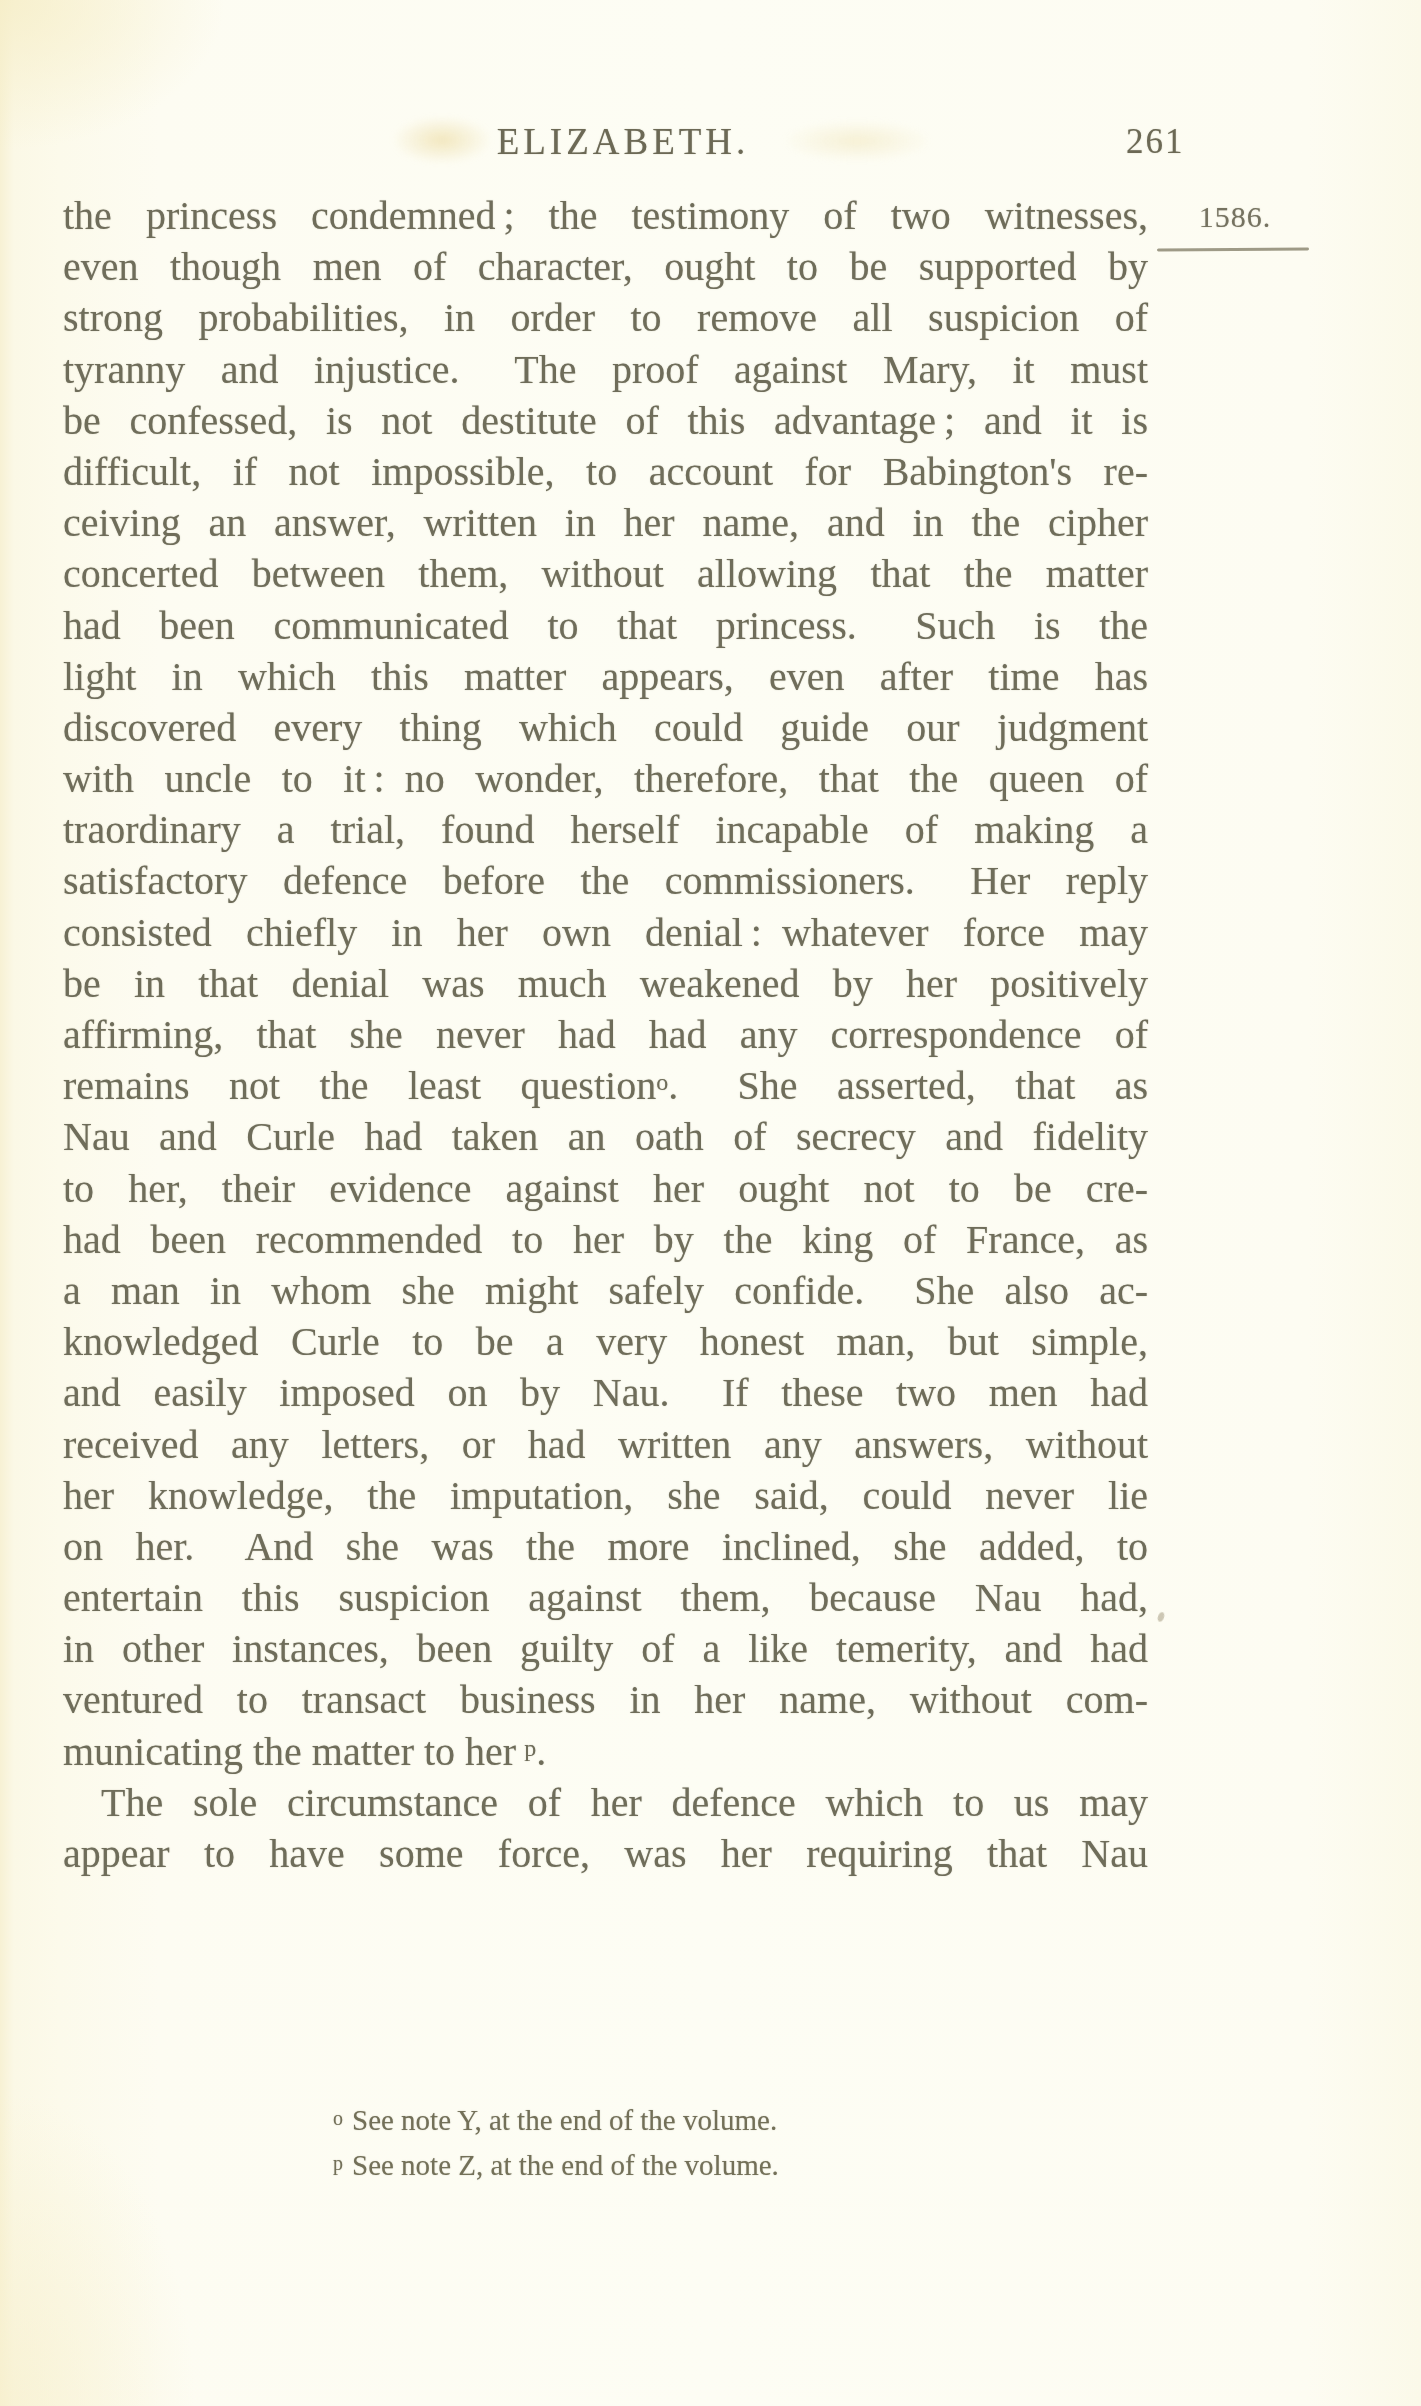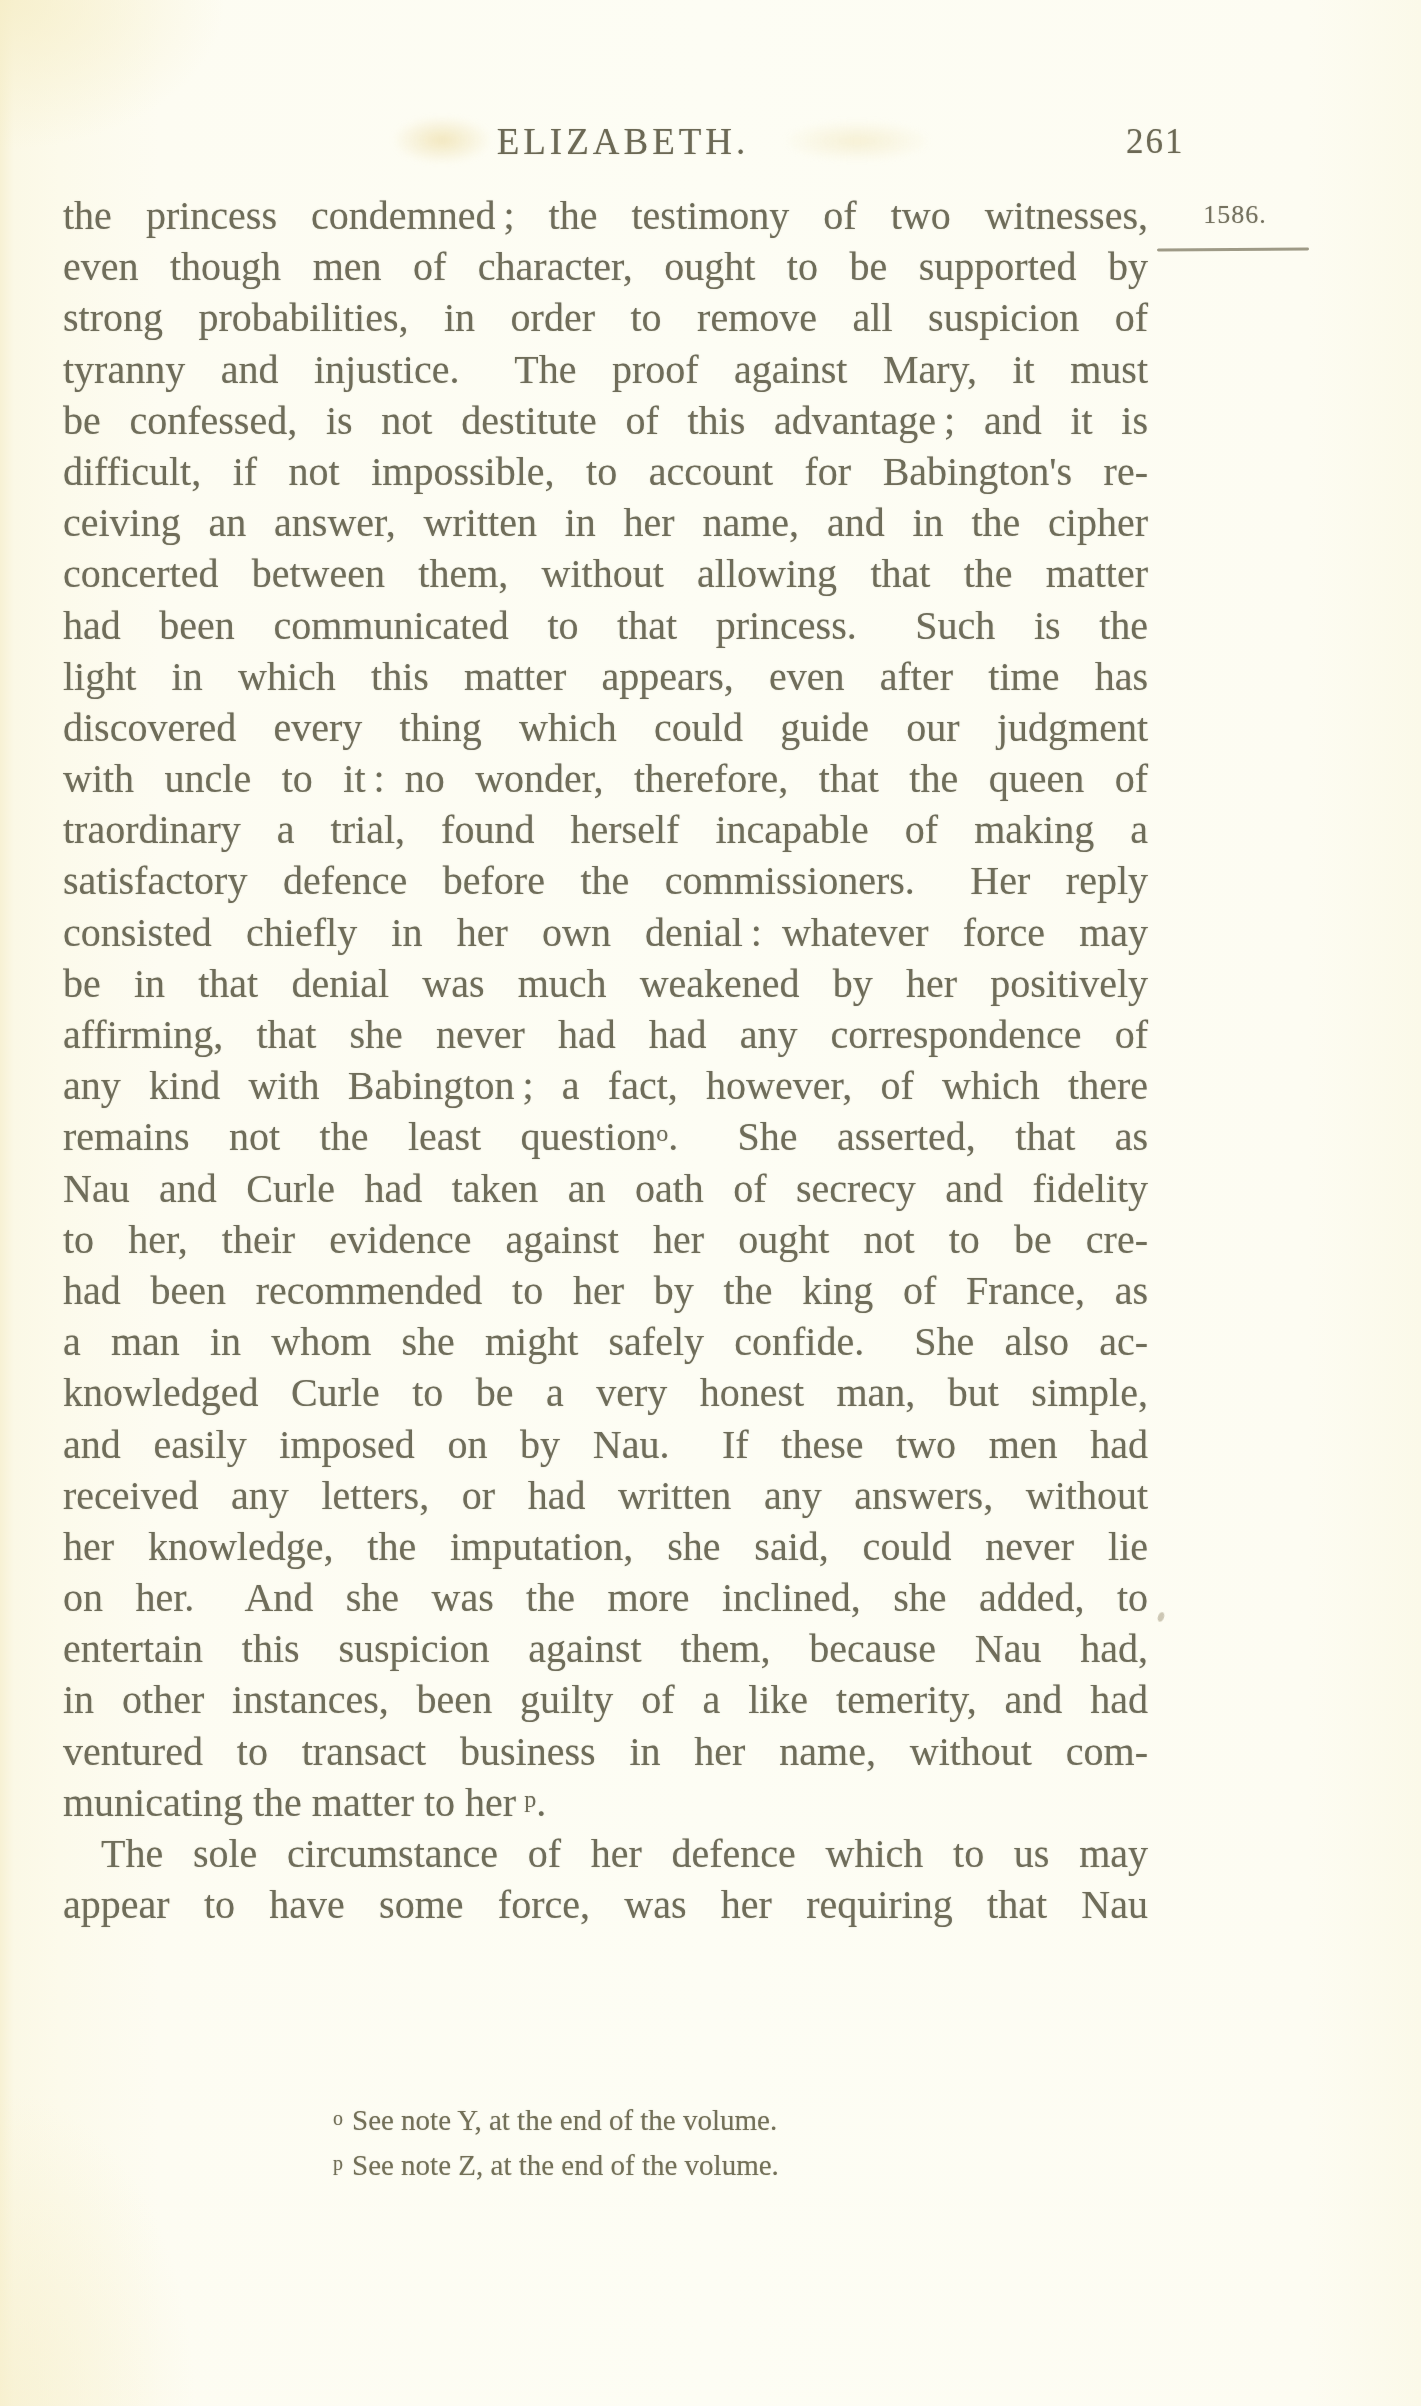--- a/index.html
+++ b/index.html
@@ -38,21 +38,21 @@
     letter-spacing: 2px;
     color: #6c6955;
   }
 
   .margin-note {
     position: absolute;
     top: 200px;
     left: 1162px;
     width: 146px;
     text-align: center;
-    font-size: 26px;
+    font-size: 30px;
     letter-spacing: 1px;
     color: #757260;
   }
 
   .margin-rule {
     position: absolute;
     top: 248px;
     left: 1157px;
     width: 152px;
     height: 3px;
@@ -148,21 +148,20 @@
       <div class="bodyline">concerted between them, without allowing that the matter</div>
       <div class="bodyline">had been communicated to that princess.  Such is the</div>
       <div class="bodyline">light in which this matter appears, even after time has</div>
       <div class="bodyline">discovered every thing which could guide our judgment</div>
       <div class="bodyline">with uncle to it : no wonder, therefore, that the queen of</div>
       <div class="bodyline">traordinary a trial, found herself incapable of making a</div>
       <div class="bodyline">satisfactory defence before the commissioners.  Her reply</div>
       <div class="bodyline">consisted chiefly in her own denial : whatever force may</div>
       <div class="bodyline">be in that denial was much weakened by her positively</div>
       <div class="bodyline">affirming, that she never had had any correspondence of</div>
-      <div class="bodyline">any kind with Babington ; a fact, however, of which there</div>
       <div class="bodyline">remains not the least question<sup>o</sup>.  She asserted, that as</div>
       <div class="bodyline">Nau and Curle had taken an oath of secrecy and fidelity</div>
       <div class="bodyline">to her, their evidence against her ought not to be cre-</div>
       <div class="bodyline">had been recommended to her by the king of France, as</div>
       <div class="bodyline">a man in whom she might safely confide.  She also ac-</div>
       <div class="bodyline">knowledged Curle to be a very honest man, but simple,</div>
       <div class="bodyline">and easily imposed on by Nau.  If these two men had</div>
       <div class="bodyline">received any letters, or had written any answers, without</div>
       <div class="bodyline">her knowledge, the imputation, she said, could never lie</div>
       <div class="bodyline">on her.  And she was the more inclined, she added, to</div>

